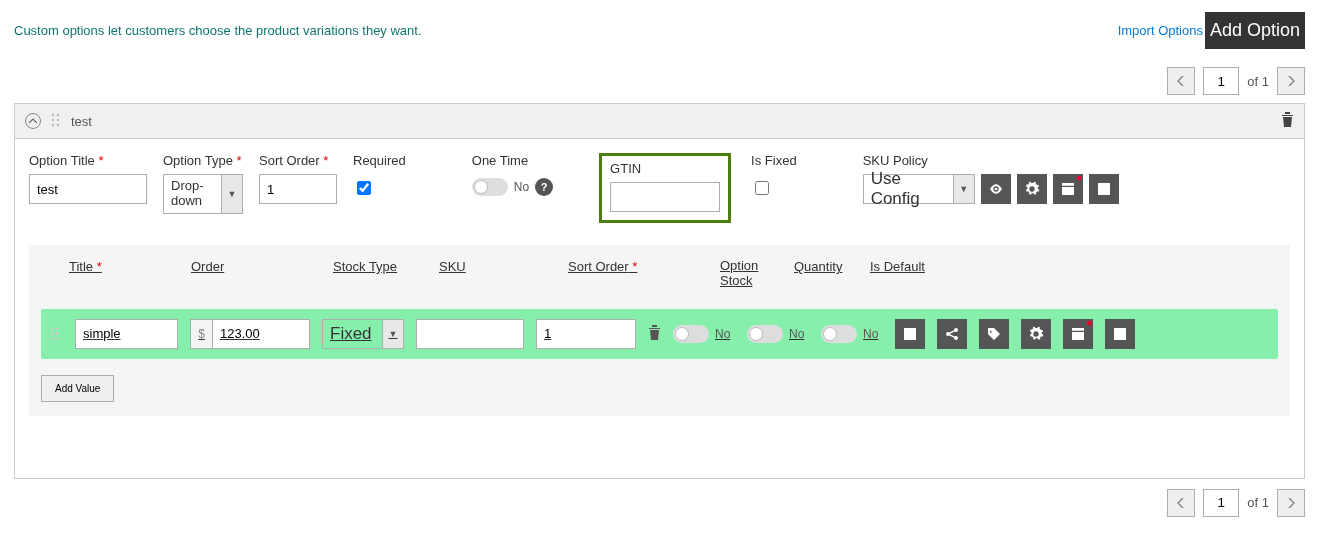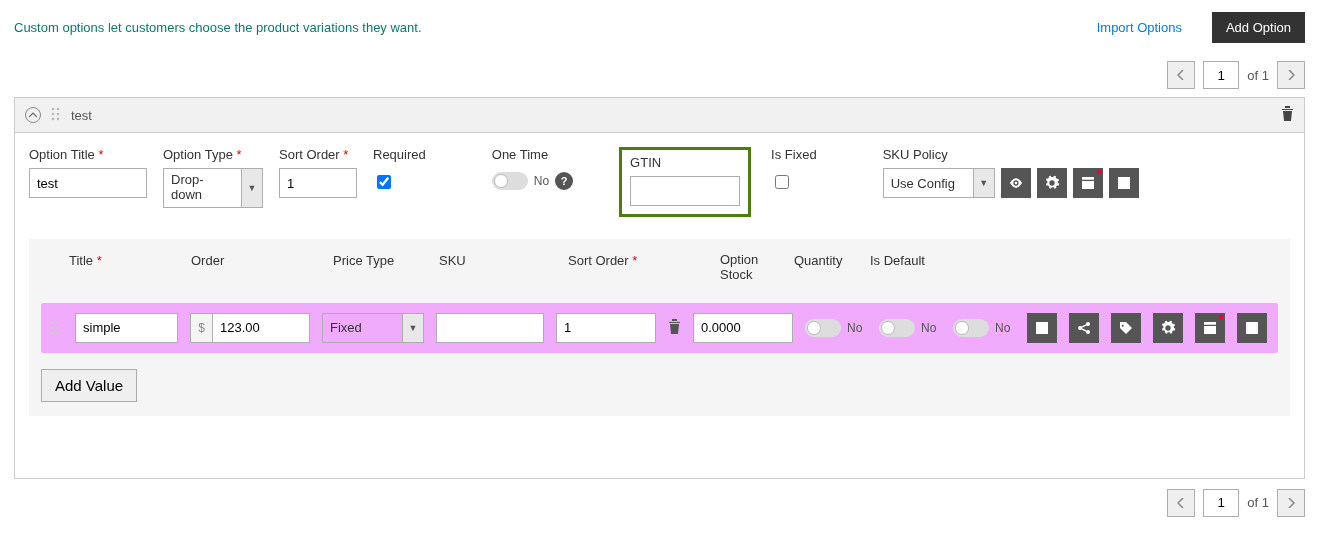--- a/index.html
+++ b/index.html
@@ -7,60 +7,60 @@
     margin: 0;
     padding: 12px 14px;
     font-family: 'Helvetica Neue', Arial, sans-serif;
     font-size: 13px;
     color: #333;
     background: #fff;
     width: 1319px;
   }
   .topbar { display: flex; align-items: center; margin-bottom: 18px; }
   .desc { color: #0f766e; flex: 1; }
-  .link { color: #007bdb; cursor: pointer; margin-right: 30px; }
-  .btn-primary { background:#333; color:#fff; padding:8px 14px; border:none; cursor:pointer; font-size:13px; }
+  .link { color: #007bdb; cursor: pointer; margin-right: 2px; }
+  .btn-primary { background:#333; color:#fff; padding:8px 5px; border:none; cursor:pointer; font-size:18px; }
   .pager { display:flex; justify-content:flex-end; align-items:center; gap:8px; margin-bottom:8px;}
   .pg-btn { width:28px; height:28px; border:1px solid #adadad; background:#efefef; display:flex; align-items:center; justify-content:center; cursor:pointer; color:#777;}
   .pg-input { width:36px; height:28px; text-align:center; border:1px solid #adadad; }
   .pg-of { color:#555; }
   .panel { border:1px solid #ccc; }
   .panel-head { background:#f1f1f1; border-bottom:1px solid #ccc; padding:8px 10px; display:flex; align-items:center; gap:10px; }
   .collapse-icon { width:16px; height:16px; border:1px solid #888; border-radius:50%; display:flex; align-items:center; justify-content:center; font-size:9px; cursor:pointer; color:#555;}
   .drag-icon { color:#aaa; cursor:grab; letter-spacing:-1px; }
   .head-title { font-size:13px; color:#555; flex:1;}
   .trash-icon { cursor:pointer; color:#555; font-size:14px;}
   .panel-body { padding:14px 14px 20px 14px; }
   .optrow { display:flex; gap:16px; align-items:flex-start; }
   .field { display:flex; flex-direction:column; gap:6px; }
   .label { font-size:13px; color:#333; white-space:nowrap;}
   .req::after { content:" *"; color:#d00; }
   .txt { height:30px; border:1px solid #adadad; padding:0 7px; font-size:13px; }
   .select-wrap { display:flex; }
-  .select-txt { height:40px; width:78px; border:1px solid #adadad; border-right:none; padding:3px 7px; font-size:13px; display:flex; align-items:center; line-height:1.15;}
+  .select-txt { height:40px; width:58px; border:1px solid #adadad; border-right:none; padding:3px 7px; font-size:13px; display:flex; align-items:center; line-height:1.15;}
   .select-btn { width:22px; height:40px; border:1px solid #adadad; background:#e8e8e8; display:flex; align-items:center; justify-content:center; cursor:pointer; font-size:9px; color:#555;}
   .chk { width:14px; height:14px; }
   .toggle { width:36px; height:18px; border-radius:9px; background:#ddd; position:relative; display:inline-block; cursor:pointer;}
   .toggle::after { content:""; position:absolute; left:2px; top:2px; width:14px; height:14px; border-radius:50%; background:#fff; border:1px solid #bbb; box-sizing:border-box;}
   .toggle-lbl { font-size:12px; color:#555; margin-left:6px;}
   .help { width:18px; height:18px; border-radius:50%; background:#555; color:#fff; font-size:11px; font-weight:bold; display:inline-flex; align-items:center; justify-content:center; margin-left:6px;}
   .highlight { border:3px solid #4d7c0f; padding:5px 8px 8px 8px; }
   .sku-select { display:flex; }
-  .sku-txt { height:30px; width:90px; border:1px solid #adadad; border-right:none; padding:12px 7px; display:flex; align-items:center; font-size:13px;}
+  .sku-txt { height:30px; width:90px; border:1px solid #adadad; border-right:none; padding:12px 7px; display:flex; align-items:center; font-size:17px;}
   .sku-btn { width:22px; height:30px; border:1px solid #adadad; background:#e8e8e8; display:flex; align-items:center; justify-content:center; cursor:pointer; font-size:9px; color:#555;}
   .iconbtn { width:30px; height:30px; background:#555; display:flex; align-items:center; justify-content:center; cursor:pointer; position:relative;}
   .iconbtn.dot::after { content:""; position:absolute; top:2px; right:2px; width:4px; height:4px; background:#e03;}
   .iconbtn svg { width:16px; height:16px; fill:#fff; }
-  .values-block { background:#f5f5f5; margin-top:22px; padding:14px 12px;}
+  .values-block { background:#f5f5f5; margin-top:22px; padding:14px 12px;text-decoration:underline;}
   .vhdr { display:flex; gap:14px; font-size:13px; color:#333; padding:0 0 20px 28px; }
-  .vrow { display:flex; gap:12px; align-items:center; background:#f0abfc; padding:10px 6px; border-radius:2px;}
+  .vrow { display:flex; gap:12px; align-items:center; background:#86efac; padding:10px 6px; border-radius:2px;}
   .vdrag { color:#bbb; cursor:grab; width:16px; display:flex; justify-content:center;}
   .price-wrap { display:flex; }
   .price-cur { width:22px; height:30px; border:1px solid #adadad; border-right:none; background:#f4f4f4; display:flex; align-items:center; justify-content:center; color:#888; font-size:12px;}
-  .btn-sec { background:#efefef; border:1px solid #adadad; padding:7px 13px; cursor:pointer; font-size:15px; margin-top:16px;}
+  .btn-sec { background:#efefef; border:1px solid #adadad; padding:7px 13px; cursor:pointer; font-size:10px; margin-top:16px;}
   .panel-footer-space { height:42px; }
 </style>
 </head>
 <body>
 
 <div class="topbar">
   <div class="desc">Custom options let customers choose the product variations they want.</div>
   <a class="link">Import Options</a>
   <button class="btn-primary">Add Option</button>
 </div>
@@ -184,21 +184,21 @@
               </svg>
           </div>
         </div>
       </div>
     </div>
 
     <div class="values-block">
       <div class="vhdr">
         <div style="width:108px" class="req">Title</div>
         <div style="width:128px">Order</div>
-        <div style="width:92px">Price Type</div>
+        <div style="width:92px">Stock Type</div>
         <div style="width:115px">SKU</div>
         <div style="width:138px" class="req">Sort Order</div>
         <div style="width:60px; line-height:1.15">Option Stock</div>
         <div style="width:62px">Quantity</div>
         <div style="width:68px">Is Default</div>
       </div>
 
       <div class="vrow">
         <div class="vdrag">
           <svg width="10" height="14" viewBox="0 0 10 14">
@@ -211,31 +211,30 @@
                 <circle cx="7" cy="12" r="1.3"></circle>
               </g>
             </svg>
         </div>
         <input class="txt" style="width: 103px;" value="simple">
         <div class="price-wrap">
           <div class="price-cur">$</div>
           <input class="txt" style="width: 98px;" value="123.00">
         </div>
         <div class="sku-select">
-          <div class="sku-txt" style="width:80px">Fixed</div>
+          <div class="sku-txt" style="width:60px">Fixed</div>
           <div class="sku-btn">▼</div>
         </div>
         <input class="txt" style="width: 108px;" value="">
         <input class="txt" style="width: 100px;" value="1">
         <div style="cursor:pointer">
           <svg width="13" height="15" viewBox="0 0 13 15">
               <path fill="#555" d="M1 3h11v1H1zM4 0h5v2H4zM2 5h9l-1 10H3z"></path>
             </svg>
         </div>
-        <input class="txt" style="width: 100px;" value="0.0000">
         <div style="display:flex;align-items:center;width:62px">
           <span class="toggle"></span>
           <span class="toggle-lbl">No</span>
         </div>
         <div style="display:flex;align-items:center;width:62px">
           <span class="toggle"></span>
           <span class="toggle-lbl">No</span>
         </div>
         <div style="display:flex;align-items:center;width:62px">
           <span class="toggle"></span>

